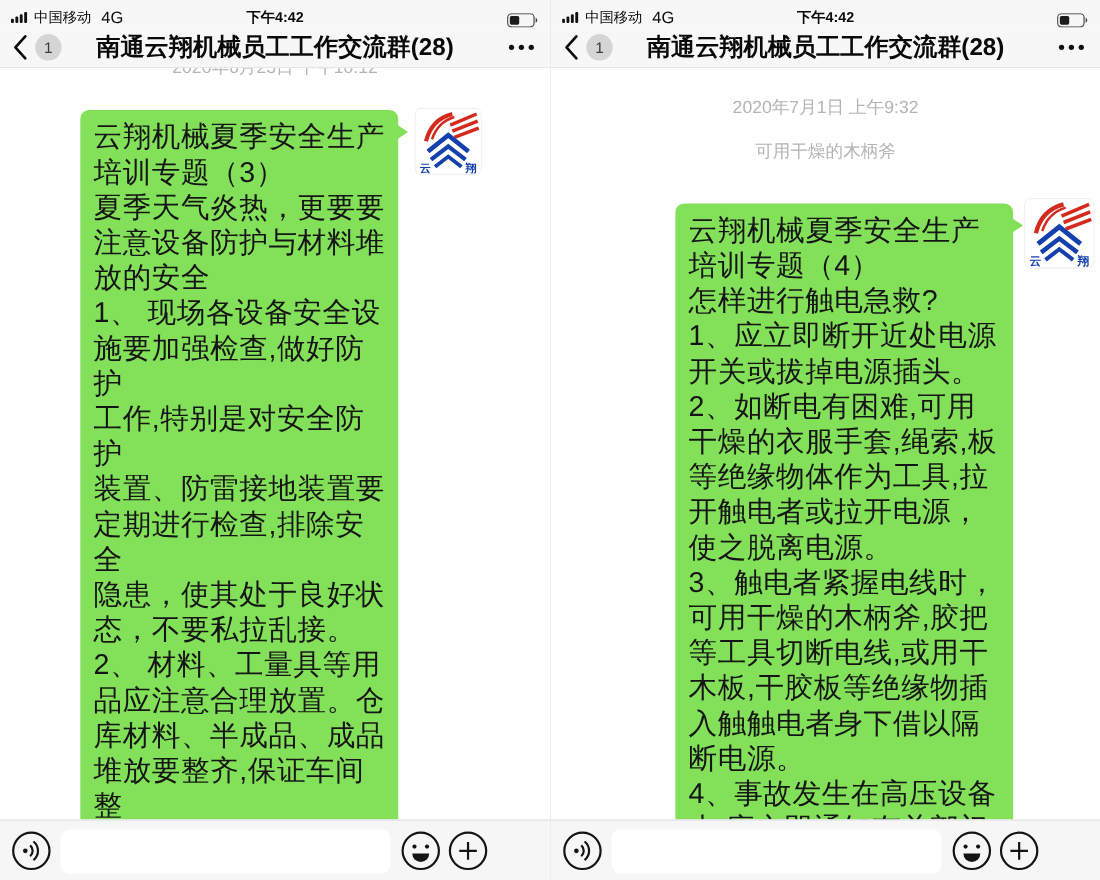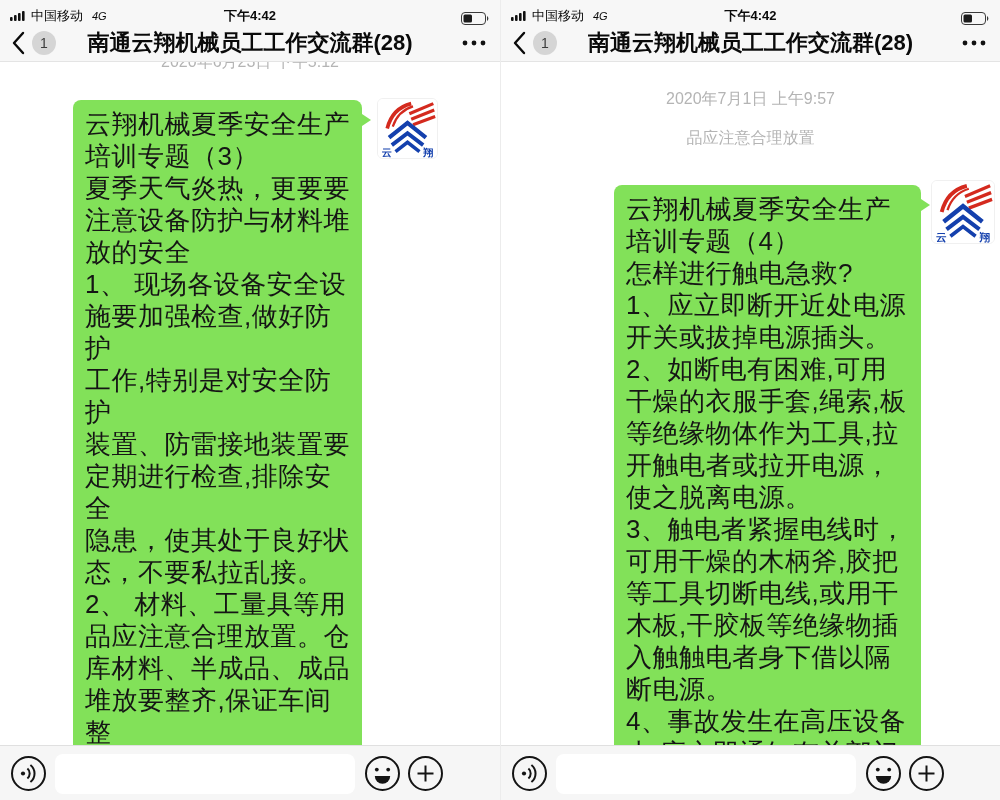--- a/index.html
+++ b/index.html
@@ -9,21 +9,21 @@
 
   .phone { position:absolute; top:0; width:500px; height:800px; background:#fff; overflow:hidden; }
   #phone-left { left:0; }
   #phone-right { left:500px; border-left:1px solid #ececec; }
 
   
   .status-bar { position:absolute; top:0; left:0; right:0; height:25px; background:#f7f7f7;
     display:flex; align-items:flex-end; padding:0 10px; }
   .sb-left { display:flex; align-items:center; gap:5px; }
   .carrier { font-size:13px; color:#0a0a0a; }
-  .network { font-size:11px; color:#0a0a0a; margin-left:4px;font-style:italic; }
+  .network { font-size:15px; color:#0a0a0a; margin-left:4px; }
   .sb-time { position:absolute; left:0; right:0; text-align:center; font-size:13px;
     font-weight:700; color:#0a0a0a;margin-top:24px; }
   .sb-right { margin-left:auto; display:flex; align-items:center; position:relative; z-index:1; }
 
   
   .nav-bar { position:absolute; top:25px; left:0; right:0; height:37px; background:#f7f7f7;
     border-bottom:1px solid #e4e4e4; }
   .back-group { position:absolute; left:12px; top:0; height:100%; display:flex; align-items:center;
     gap:7px; cursor:pointer; }
   .badge { width:24px; height:24px; border-radius:50%; background:#d5d5d5; color:#3c3c3c;
@@ -116,21 +116,21 @@
       <div class="more-btn">
         <svg width="24" height="6" viewBox="0 0 24 6">
           <circle cx="3" cy="3" r="2.4" fill="#111"></circle>
           <circle cx="12" cy="3" r="2.4" fill="#111"></circle>
           <circle cx="21" cy="3" r="2.4" fill="#111"></circle>
         </svg>
       </div>
     </div>
 
     <div class="chat">
-      <div class="date-header">2020年6月23日 下午5:12</div>
+      <div class="date-header">2020年6月23日 下午10:12</div>
       <div class="bubble">云翔机械夏季安全生产
 培训专题（3）
 夏季天气炎热，更要要
 注意设备防护与材料堆
 放的安全
 1、 现场各设备安全设
 施要加强检查,做好防护
 工作,特别是对安全防护
 装置、防雷接地装置要
 定期进行检查,排除安全
@@ -228,22 +228,22 @@
       <div class="more-btn">
         <svg width="24" height="6" viewBox="0 0 24 6">
           <circle cx="3" cy="3" r="2.4" fill="#111"></circle>
           <circle cx="12" cy="3" r="2.4" fill="#111"></circle>
           <circle cx="21" cy="3" r="2.4" fill="#111"></circle>
         </svg>
       </div>
     </div>
 
     <div class="chat">
-      <div class="date-header">2020年7月1日 上午9:57</div>
-      <div class="recall-notice">品应注意合理放置</div>
+      <div class="date-header">2020年7月1日 上午9:32</div>
+      <div class="recall-notice">可用干燥的木柄斧</div>
       <div class="bubble">云翔机械夏季安全生产
 培训专题（4）
 怎样进行触电急救?
 1、应立即断开近处电源
 开关或拔掉电源插头。
 2、如断电有困难,可用
 干燥的衣服手套,绳索,板
 等绝缘物体作为工具,拉
 开触电者或拉开电源，
 使之脱离电源。

